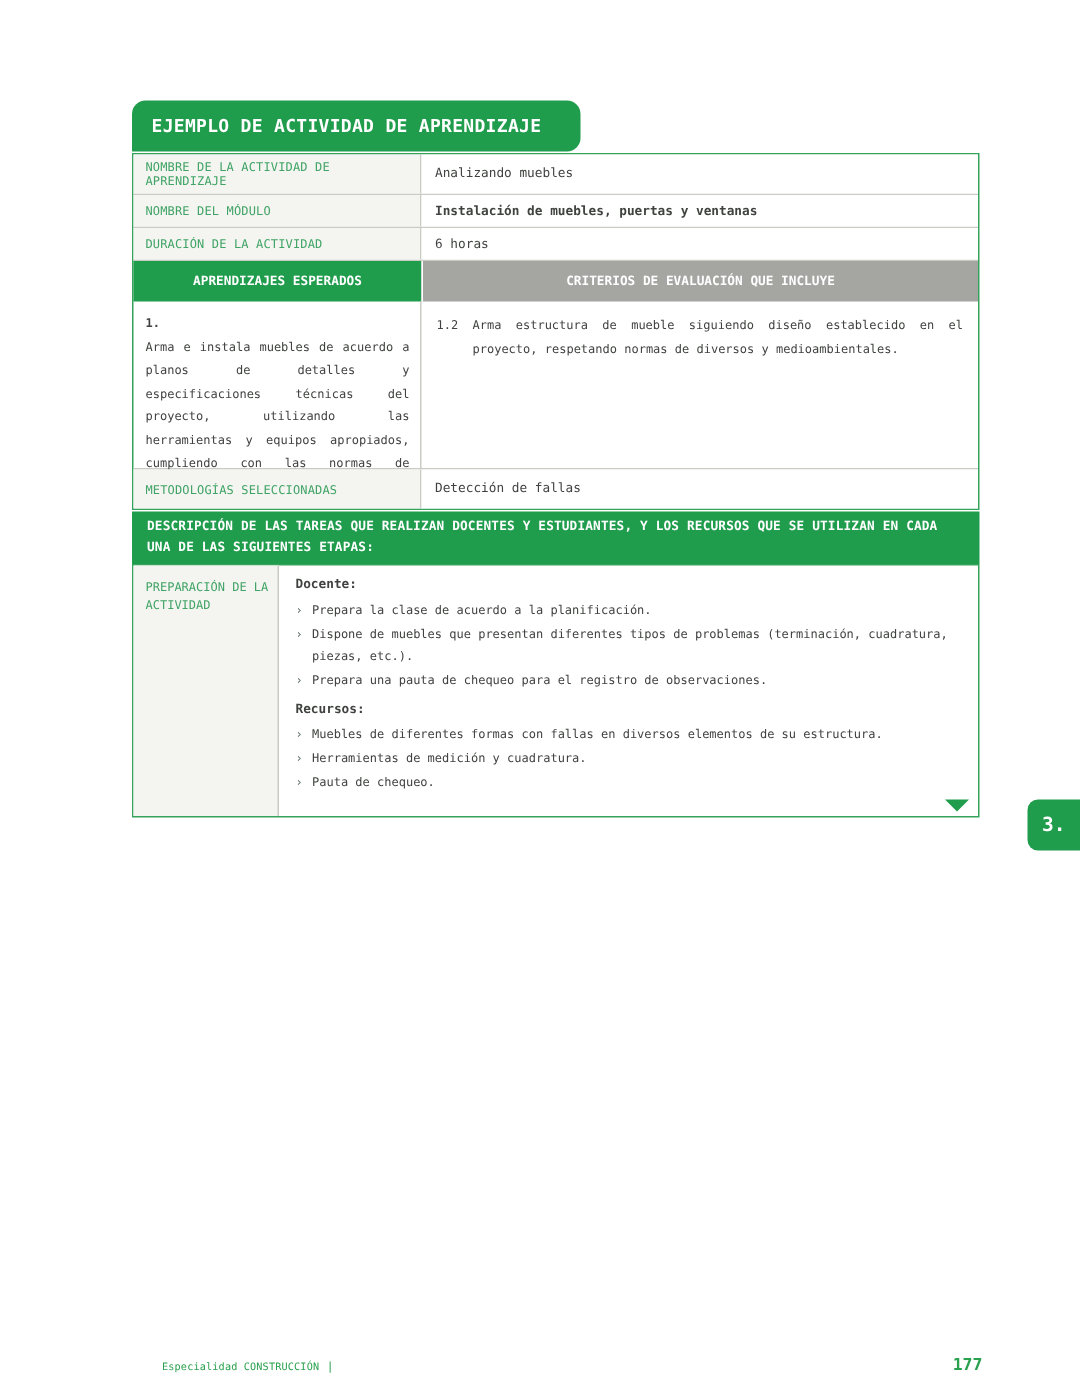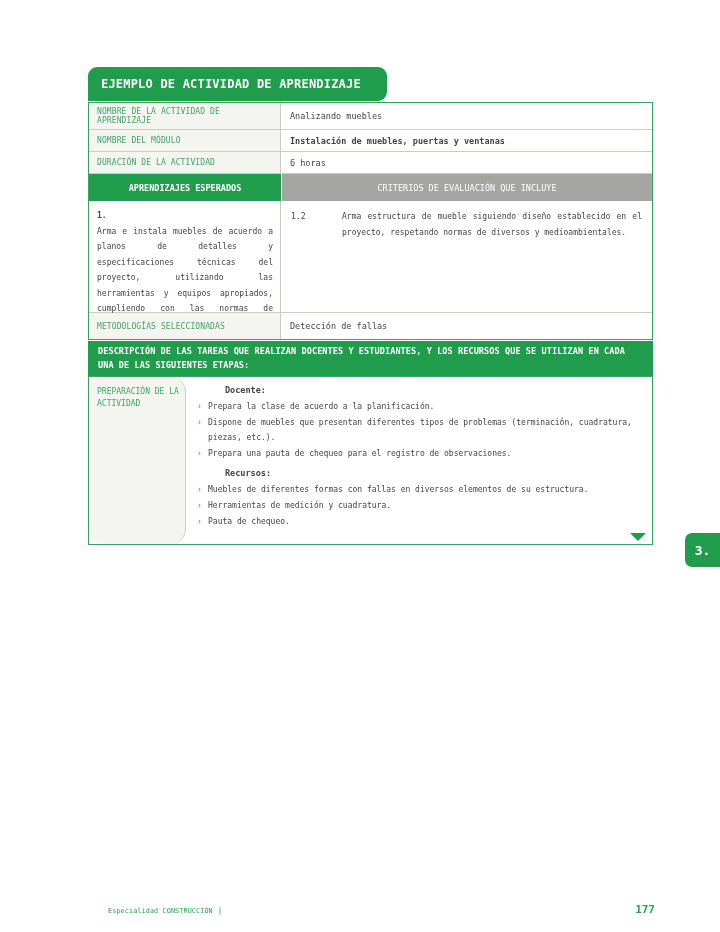--- a/index.html
+++ b/index.html
@@ -33,56 +33,56 @@
     display:flex; align-items:center; padding:4px 6px 4px 9px;
   }
   .cell-value.bold { font-weight:bold; }
 
   .hdr-row { display:flex; height:27px; }
   .hdr-left {
     width:192px; background:#1f9c4c; color:#fff; font-weight:bold; font-size:8.5px;
     display:flex; align-items:center; justify-content:center; text-align:center;
   }
   .hdr-right {
-    flex:1; background:#a5a5a2; color:#fff; font-weight:normal; font-size:8.5px;
+    flex:1; background:#a5a5a2; color:#fff; font-weight:bold; font-size:8.5px;
     display:flex; align-items:center; justify-content:center; text-align:left;
     border-left:1px solid #ffffff;
   }
 
   .content-row { display:flex; height:112px; border-bottom:1px solid #c9ccc3; }
   .content-left {
     width:192px; border-right:1px solid #c9ccc3; padding:7px 7px 0 8px;
     font-size:8px; line-height:15.5px; text-align:justify; color:#3f423f;
   }
   .content-left .num { font-weight:bold; display:block; }
   .content-right { flex:1; padding:8px 10px 0 10px; font-size:8px; line-height:15.5px; }
-  .hang { display:flex;gap:27px; }
+  .hang { display:flex; }
   .hang .hnum { width:24px; flex:none; }
   .hang .htxt { flex:1; text-align:justify; }
 
   .meta-row { display:flex; height:26px; }
 
   
   .desc-banner {
     position:absolute; left:88px; top:341px; width:565px; height:35px;
     background:#1f9c4c; color:#fff; font-weight:bold; font-size:8.5px;
     line-height:13.5px; padding:4px 10px 0 10px; letter-spacing:.1px;
   }
 
   
   .tbl2 {
     position:absolute; left:88px; top:376px; width:565px; height:169px;
     border:1px solid #36a35d; display:flex; background:#fff;
   }
   .prep-label {
     width:97px; background:#f4f5f1; color:#41a466; font-size:8px; line-height:12px;
-    padding:9px 5px 0 8px; border-right:1px solid #c9ccc3;border-radius:15px;
+    padding:9px 5px 0 8px; border-right:1px solid #c9ccc3;
   }
   .prep-body { flex:1; padding:8px 12px 0 11px; font-size:8px; position:relative; }
-  .sec-heading { font-weight:bold; font-size:8.5px; margin-bottom:4px;margin-left:28px; }
+  .sec-heading { font-weight:bold; font-size:8.5px; margin-bottom:4px; }
   .sec { margin-bottom:7px; }
   .blist { list-style:none; }
   .blist li { display:flex; line-height:15px; margin-bottom:1px; }
   .bullet { width:11px; flex:none; color:#5f6f63; }
   .btxt { flex:1; }
   .cont-arrow {
     position:absolute; right:6px; bottom:3px; width:0; height:0;
     border-left:8px solid transparent; border-right:8px solid transparent;
     border-top:8px solid #1f9c4c;
   }

